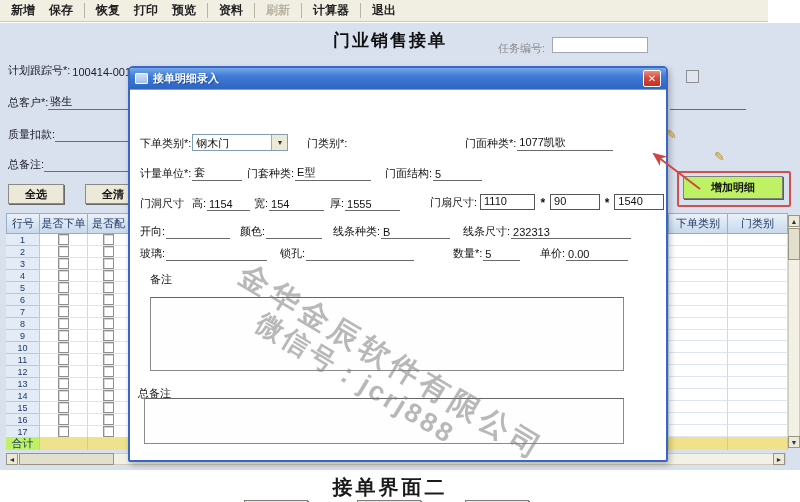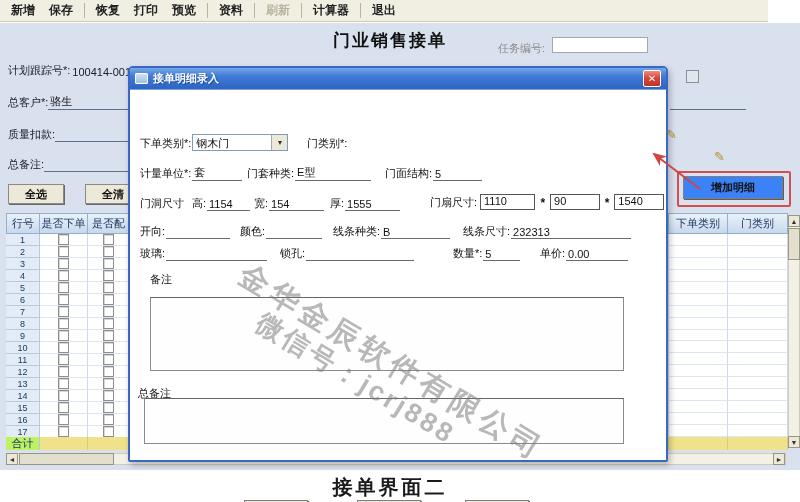--- a/index.html
+++ b/index.html
@@ -50,21 +50,21 @@
   
   .sb-btn{position:absolute;width:12px;height:12px;background:#ece9d8;border:1px solid #9a9684;
     font-size:7px;color:#333;display:flex;align-items:center;justify-content:center;box-sizing:border-box;z-index:1;}
   .sb-track{position:absolute;background:#f3f1e6;border:1px solid #cfccba;box-sizing:border-box;z-index:0;}
   .sb-thumb{position:absolute;background:#e2dfcd;border:1px solid #9a9684;box-sizing:border-box;z-index:1;}
   
   .mini-checkbox{position:absolute;left:686px;top:47px;width:11px;height:11px;background:#dfe6f0;
     border:1px solid #8f8f8f;z-index:1;}
   .right-underline{position:absolute;left:670px;top:86px;width:76px;height:1px;background:#5f6b80;z-index:1;}
   .pencil{position:absolute;font-size:13px;color:#b8912a;z-index:1;}
-  .add-detail{position:absolute;left:683px;top:153px;width:98px;height:21px;background:#3b82f6;
+  .add-detail{position:absolute;left:683px;top:153px;width:98px;height:21px;background:#bef264;
     border:1px solid #7f7f7f;box-shadow:1px 1px 0 #5e5e5e;font-size:11px;font-weight:bold;color:#111;
     display:flex;align-items:center;justify-content:center;z-index:5;}
   .red-rect{position:absolute;left:677px;top:148px;width:110px;height:32px;border:2px solid #d05050;
     border-radius:2px;z-index:30;pointer-events:none;}
   .arrow-svg{position:absolute;left:642px;top:122px;z-index:30;pointer-events:none;}
   
   .dialog{position:absolute;left:128px;top:43px;width:540px;height:396px;background:#fff;
     border:2px solid #3a66c4;border-radius:5px 5px 2px 2px;box-shadow:2px 3px 6px rgba(0,0,0,.25);
     z-index:10;box-sizing:border-box;}
   .dlg-titlebar{height:21px;border-radius:3px 3px 0 0;display:flex;align-items:center;padding:0 5px;
@@ -458,20 +458,24 @@
         <div class="f" style="left:10px;top:44px;width:170px">
           <span class="fl">下单类别*:</span>
           <span class="dd">
             <span class="ddv">钢木门</span>
             <span class="ddb">▼</span>
           </span>
         </div>
         <div class="f" style="left:177px;top:44px;width:145px">
           <span class="fl">门类别*:</span>
         </div>
+        <div class="f" style="left:335px;top:44px;width:148px">
+          <span class="fl">门面种类*:</span>
+          <span class="fv">1077凯歌</span>
+        </div>
 
         <div class="f" style="left:10px;top:74px;width:102px">
           <span class="fl">计量单位*:</span>
           <span class="fv">套</span>
         </div>
         <div class="f" style="left:117px;top:74px;width:124px">
           <span class="fl">门套种类:</span>
           <span class="fv">E型</span>
         </div>
         <div class="f" style="left:255px;top:74px;width:97px">

